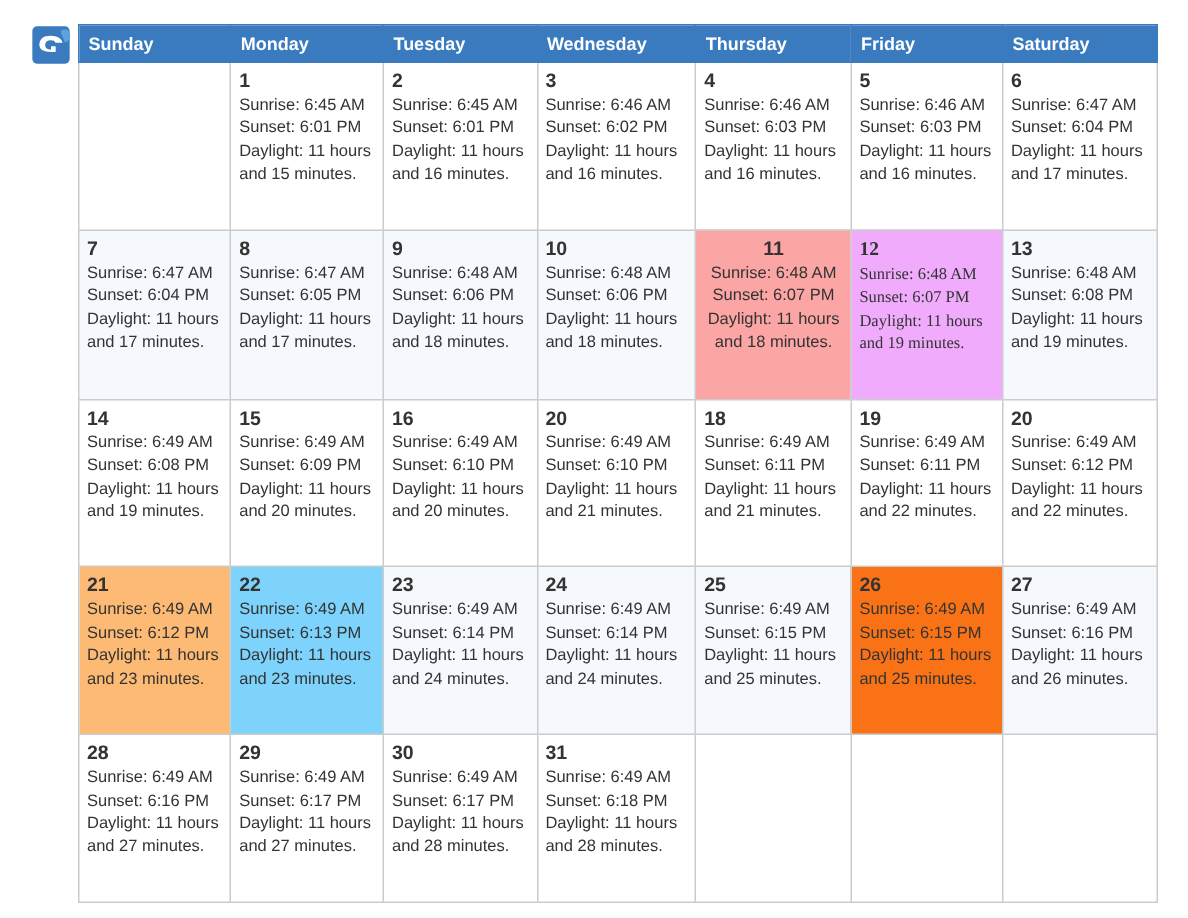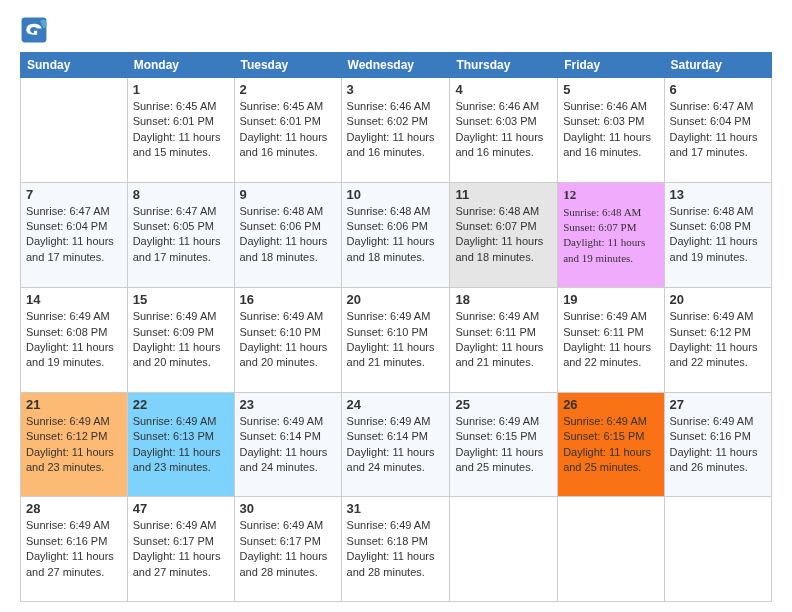--- a/index.html
+++ b/index.html
@@ -8,21 +8,20 @@
       background: #fff;
       width: 792px;
       height: 612px;
       overflow: hidden;
     }
     .page {
       width: 792px;
       height: 612px;
       padding: 16px 20px 10px 20px;
       display: flex;
-      flex-direction: column;
     }
     .header {
       display: flex;
       justify-content: space-between;
       align-items: flex-start;
       margin-bottom: 8px;
     }
     .logo {
       display: flex;
       align-items: center;
@@ -167,21 +166,21 @@
             <div class="day-info">Sunrise: 6:47 AM<br>Sunset: 6:05 PM<br>Daylight: 11 hours and 17 minutes.</div>
           </td>
           <td style="background-color: rgb(245, 248, 252);">
             <span class="day-number">9</span>
             <div class="day-info">Sunrise: 6:48 AM<br>Sunset: 6:06 PM<br>Daylight: 11 hours and 18 minutes.</div>
           </td>
           <td style="background-color: rgb(245, 248, 252);">
             <span class="day-number">10</span>
             <div class="day-info">Sunrise: 6:48 AM<br>Sunset: 6:06 PM<br>Daylight: 11 hours and 18 minutes.</div>
           </td>
-          <td style="background-color: #e5e5e5;">
+          <td style="background-color: #fca5a5; text-align: center;">
             <span class="day-number">11</span>
             <div class="day-info">Sunrise: 6:48 AM<br>Sunset: 6:07 PM<br>Daylight: 11 hours and 18 minutes.</div>
           </td>
           <td style="background-color: #f0abfc; font-family: Liberation Serif, serif;">
             <span class="day-number">12</span>
             <div class="day-info">Sunrise: 6:48 AM<br>Sunset: 6:07 PM<br>Daylight: 11 hours and 19 minutes.</div>
           </td>
           <td style="background-color: rgb(245, 248, 252);">
             <span class="day-number">13</span>
             <div class="day-info">Sunrise: 6:48 AM<br>Sunset: 6:08 PM<br>Daylight: 11 hours and 19 minutes.</div>
@@ -246,21 +245,21 @@
             <span class="day-number">27</span>
             <div class="day-info">Sunrise: 6:49 AM<br>Sunset: 6:16 PM<br>Daylight: 11 hours and 26 minutes.</div>
           </td>
         </tr>
         <tr>
           <td>
             <span class="day-number">28</span>
             <div class="day-info">Sunrise: 6:49 AM<br>Sunset: 6:16 PM<br>Daylight: 11 hours and 27 minutes.</div>
           </td>
           <td>
-            <span class="day-number">47</span>
+            <span class="day-number">29</span>
             <div class="day-info">Sunrise: 6:49 AM<br>Sunset: 6:17 PM<br>Daylight: 11 hours and 27 minutes.</div>
           </td>
           <td>
             <span class="day-number">30</span>
             <div class="day-info">Sunrise: 6:49 AM<br>Sunset: 6:17 PM<br>Daylight: 11 hours and 28 minutes.</div>
           </td>
           <td>
             <span class="day-number">31</span>
             <div class="day-info">Sunrise: 6:49 AM<br>Sunset: 6:18 PM<br>Daylight: 11 hours and 28 minutes.</div>
           </td>

